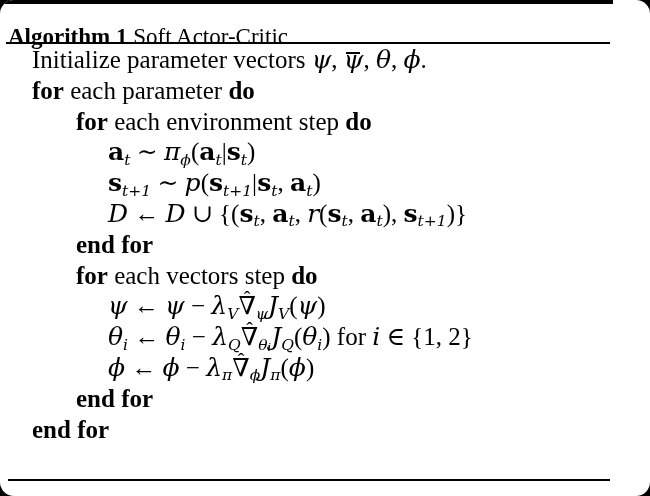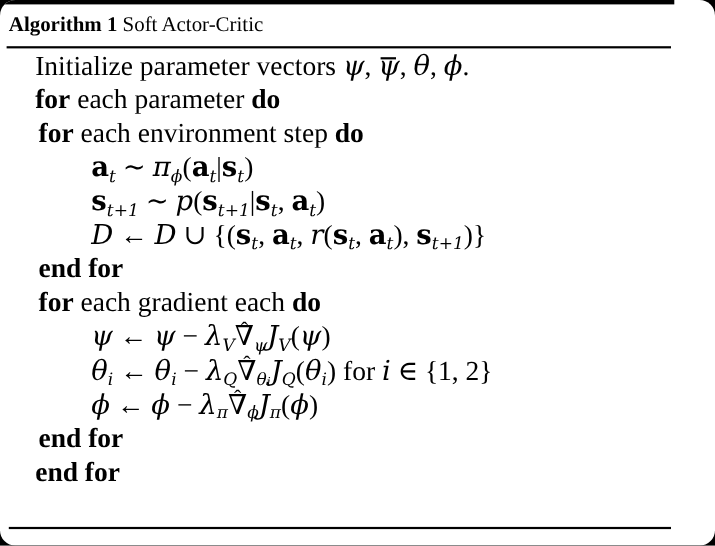--- a/index.html
+++ b/index.html
@@ -21,39 +21,39 @@
     border-radius:14px;
     overflow:hidden;
     color:var(--ink);
   }
   .rule{position:absolute;background:var(--ink);}
   .rule-top{left:0;top:0;width:613px;height:4px;}
   .rule-mid{left:6px;top:42px;width:604px;height:2px;}
   .rule-bottom{left:8px;top:479px;width:602px;height:2px;}
 
   .algo-header{
-    position:absolute;left:8px;top:7px;
+    position:absolute;left:8px;top:21px;
     font-family:"Liberation Serif","DejaVu Serif",serif;
-    font-size:19px;line-height:32px;
+    font-size:23px;line-height:32px;
     white-space:nowrap;
   }
   .hdr-label{font-weight:bold;}
 
   .algo-body{
     position:absolute;left:0;top:45px;width:650px;
     font-family:"Liberation Serif","DejaVu Serif",serif;
   }
   .algo-line{
     height:30.8px;line-height:30.8px;
     font-size:25px;
     white-space:nowrap;
   }
   .ind0{padding-left:32px;}
-  .ind1{padding-left:35px;}
-  .ind2{padding-left:83px;}
+  .ind1{padding-left:76px;}
+  .ind2{padding-left:108px;}
 
   .tok{white-space:pre;}
   .rm{font-style:normal;}
   .bf{font-weight:bold;}
   .it{font-style:italic;font-family:"DejaVu Serif",serif;}
   .mbf{font-weight:bold;font-family:"DejaVu Serif",serif;}
   .cal{font-style:italic;font-family:"DejaVu Serif",serif;}
   .sub{font-size:0.62em;position:relative;top:0.28em;}
   .subsub{font-size:0.45em;position:relative;top:0.55em;}
 
@@ -82,21 +82,21 @@
   </div>
   <div class="rule rule-mid"></div>
   <div class="algo-body">
       <div class="algo-line ind0"><span class="tok rm">Initialize parameter vectors </span><span class="tok it">ψ</span><span class="tok rm">, </span><span class="tok it accwrap"><span class="acc bar">¯</span><span>ψ</span></span><span class="tok rm">, </span><span class="tok it">θ</span><span class="tok rm">, </span><span class="tok it">ϕ</span><span class="tok rm">.</span></div>
       <div class="algo-line ind0"><span class="tok bf">for</span><span class="tok rm"> each parameter </span><span class="tok bf">do</span></div>
       <div class="algo-line ind1"><span class="tok bf">for</span><span class="tok rm"> each environment step </span><span class="tok bf">do</span></div>
       <div class="algo-line ind2"><span class="tok mbf">a</span><span class="tok it sub">t</span><span class="tok rm"> ∼ </span><span class="tok it">π</span><span class="tok it sub">ϕ</span><span class="tok rm">(</span><span class="tok mbf">a</span><span class="tok it sub">t</span><span class="tok rm">|</span><span class="tok mbf">s</span><span class="tok it sub">t</span><span class="tok rm">)</span></div>
       <div class="algo-line ind2"><span class="tok mbf">s</span><span class="tok it sub">t+1</span><span class="tok rm"> ∼ </span><span class="tok it">p</span><span class="tok rm">(</span><span class="tok mbf">s</span><span class="tok it sub">t+1</span><span class="tok rm">|</span><span class="tok mbf">s</span><span class="tok it sub">t</span><span class="tok rm">, </span><span class="tok mbf">a</span><span class="tok it sub">t</span><span class="tok rm">)</span></div>
       <div class="algo-line ind2"><span class="tok cal">D</span><span class="tok rm"> ← </span><span class="tok cal">D</span><span class="tok rm"> ∪ </span><span class="tok rm">{(</span><span class="tok mbf">s</span><span class="tok it sub">t</span><span class="tok rm">, </span><span class="tok mbf">a</span><span class="tok it sub">t</span><span class="tok rm">, </span><span class="tok it">r</span><span class="tok rm">(</span><span class="tok mbf">s</span><span class="tok it sub">t</span><span class="tok rm">, </span><span class="tok mbf">a</span><span class="tok it sub">t</span><span class="tok rm">)</span><span class="tok rm">, </span><span class="tok mbf">s</span><span class="tok it sub">t+1</span><span class="tok rm">)}</span></div>
       <div class="algo-line ind1"><span class="tok bf">end for</span></div>
-      <div class="algo-line ind1"><span class="tok bf">for</span><span class="tok rm"> each gradient each </span><span class="tok bf">do</span></div>
+      <div class="algo-line ind1"><span class="tok bf">for</span><span class="tok rm"> each vectors step </span><span class="tok bf">do</span></div>
       <div class="algo-line ind2"><span class="tok it">ψ</span><span class="tok rm"> ← </span><span class="tok it">ψ</span><span class="tok rm"> − </span><span class="tok it">λ</span><span class="tok it sub">V</span><span class="tok rm accwrap"><span class="acc hat">ˆ</span><span>∇</span></span><span class="tok it sub">ψ</span><span class="tok it">J</span><span class="tok it sub">V</span><span class="tok rm">(</span><span class="tok it">ψ</span><span class="tok rm">)</span></div>
       <div class="algo-line ind2"><span class="tok it">θ</span><span class="tok it sub">i</span><span class="tok rm"> ← </span><span class="tok it">θ</span><span class="tok it sub">i</span><span class="tok rm"> − </span><span class="tok it">λ</span><span class="tok it sub">Q</span><span class="tok rm accwrap"><span class="acc hat">ˆ</span><span>∇</span></span><span class="tok it sub">θ</span><span class="tok it subsub">i</span><span class="tok it">J</span><span class="tok it sub">Q</span><span class="tok rm">(</span><span class="tok it">θ</span><span class="tok it sub">i</span><span class="tok rm">)</span><span class="tok rm"> for </span><span class="tok it">i</span><span class="tok rm"> ∈ </span><span class="tok rm">{1, 2}</span></div>
       <div class="algo-line ind2"><span class="tok it">ϕ</span><span class="tok rm"> ← </span><span class="tok it">ϕ</span><span class="tok rm"> − </span><span class="tok it">λ</span><span class="tok it sub">π</span><span class="tok rm accwrap"><span class="acc hat">ˆ</span><span>∇</span></span><span class="tok it sub">ϕ</span><span class="tok it">J</span><span class="tok it sub">π</span><span class="tok rm">(</span><span class="tok it">ϕ</span><span class="tok rm">)</span></div>
       <div class="algo-line ind1"><span class="tok bf">end for</span></div>
       <div class="algo-line ind0"><span class="tok bf">end for</span></div>
     </div>
   <div class="rule rule-bottom"></div>
 </div>
 
 </body></html>

